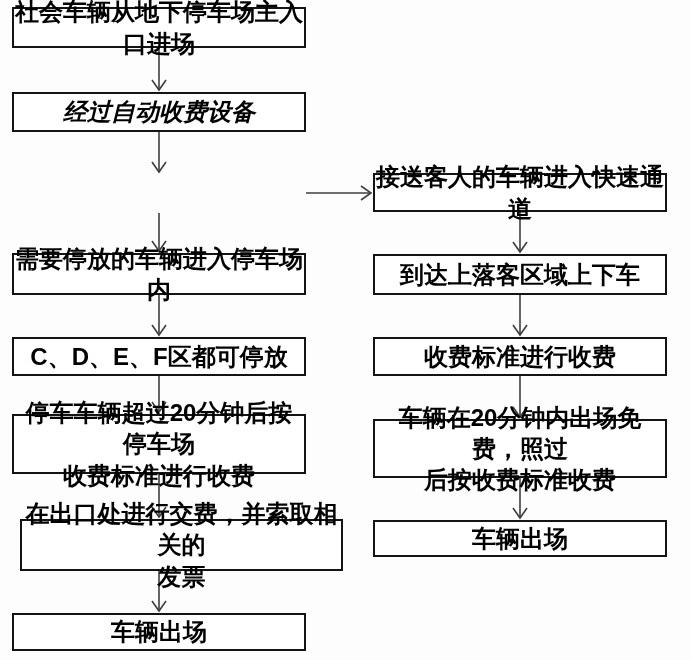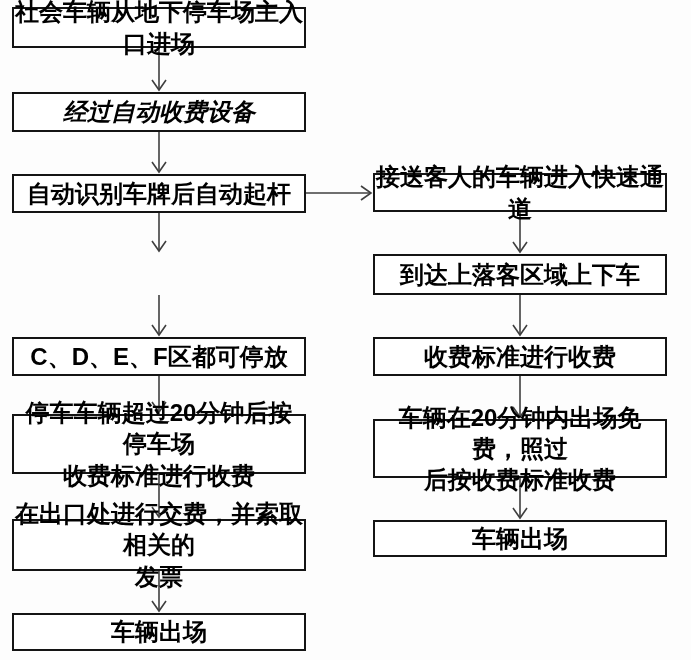--- a/index.html
+++ b/index.html
@@ -101,31 +101,31 @@
       <polyline points="513,508 520,518 527,508"></polyline>
     </g>
   </svg>
 
   <div class="node" style="left:12px; top:7px;   width:294px; height:41px;">
     <span class="label">社会车辆从地下停车场主入口进场</span>
   </div>
   <div class="node" style="left:12px; top:92px;  width:294px; height:40px;font-style:italic;">
     <span class="label">经过自动收费设备</span>
   </div>
-  <div class="node" style="left:12px; top:174px; width:294px; height:39px;">
-    <span class="label">自动识别车牌后自动起杆</span>
+  <div class="node" style="left:12px; top:253px; width:294px; height:42px;">
+    <span class="label">需要停放的车辆进入停车场内</span>
   </div>
   <div class="node" style="left:12px; top:337px; width:294px; height:39px;">
     <span class="label">C、D、E、F区都可停放</span>
   </div>
   <div class="node" style="left:12px; top:414px; width:294px; height:60px;">
     <span class="label">停车车辆超过20分钟后按停车场
 收费标准进行收费</span>
   </div>
-  <div class="node" style="left:12px; top:519px; width:294px; height:52px;">
+  <div class="node" style="left:20px; top:519px; width:323px; height:52px;">
     <span class="label">在出口处进行交费，并索取相关的
 发票</span>
   </div>
   <div class="node" style="left:12px; top:613px; width:294px; height:38px;">
     <span class="label">车辆出场</span>
   </div>
 
   <div class="node" style="left:373px; top:173px; width:294px; height:39px;">
     <span class="label">接送客人的车辆进入快速通道</span>
   </div>

